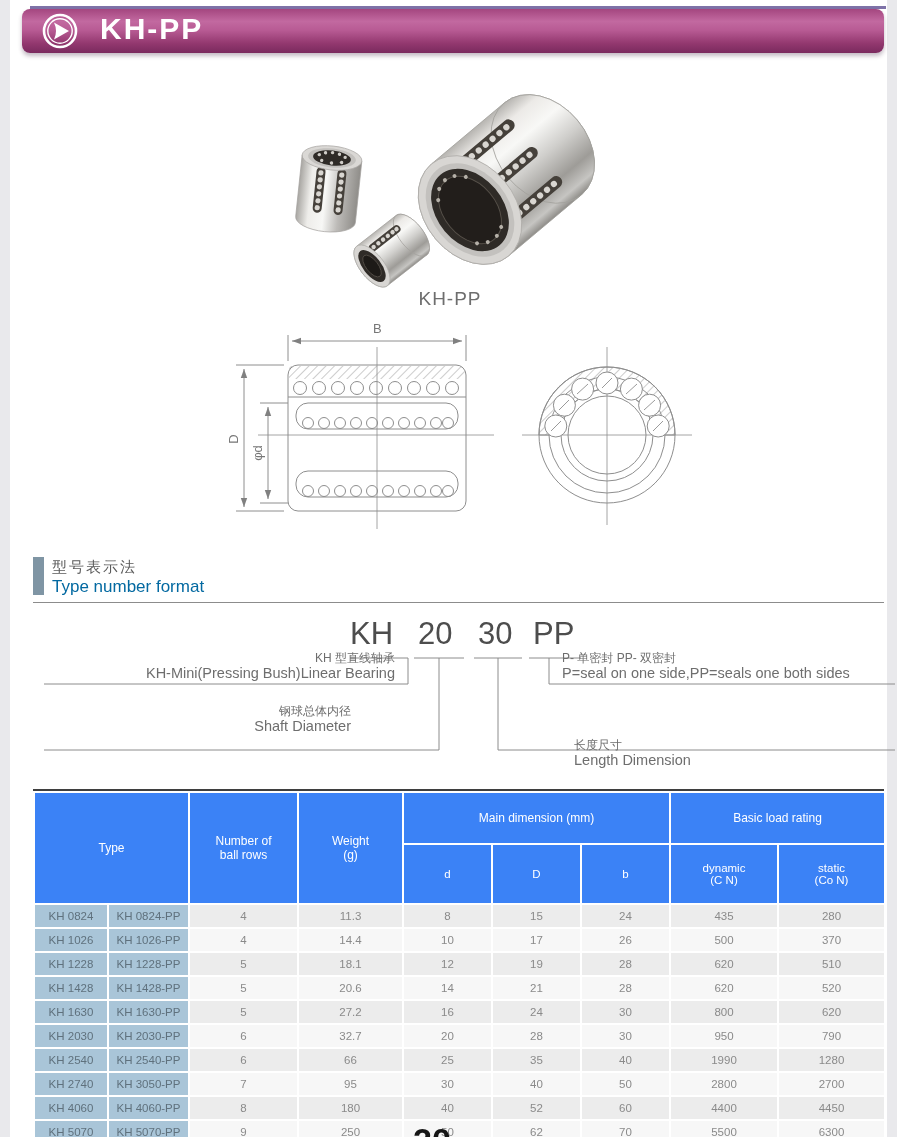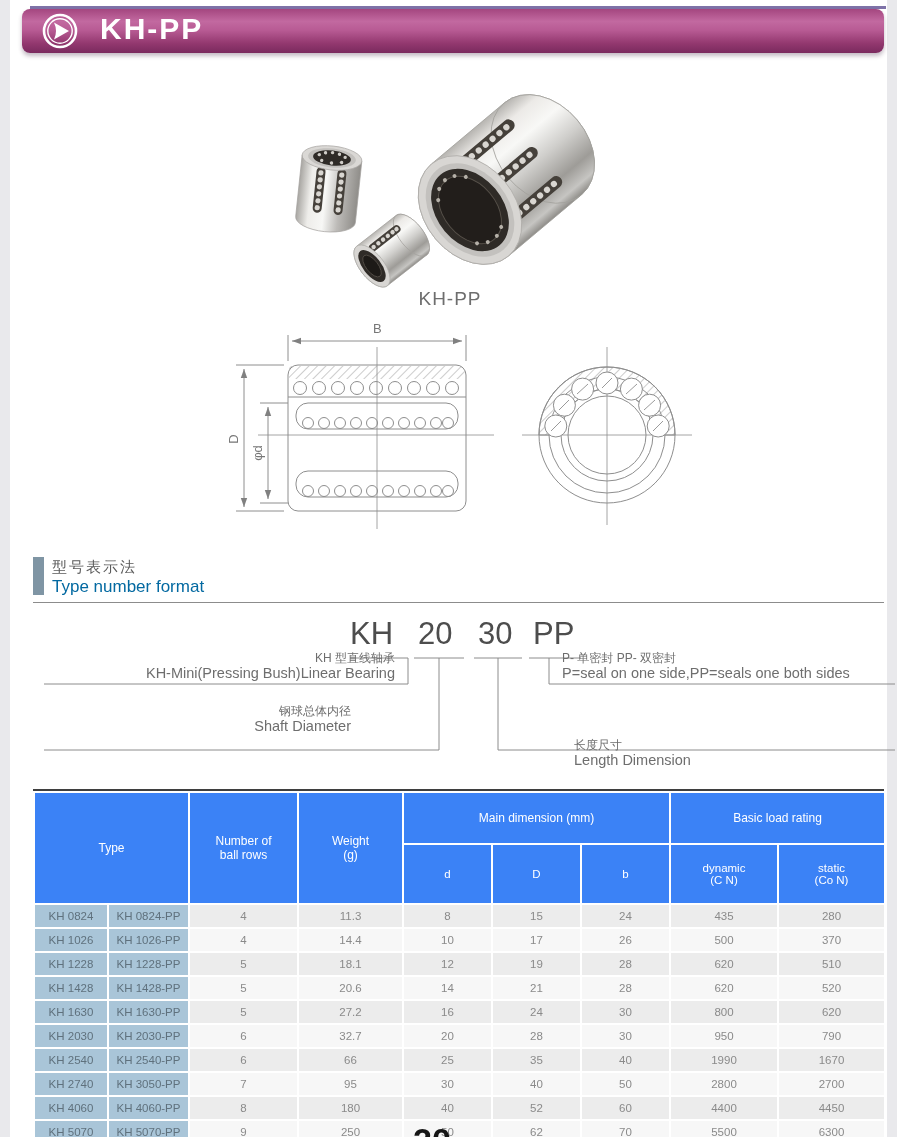--- a/index.html
+++ b/index.html
@@ -447,21 +447,21 @@
           </tr>
           <tr>
             <td class="typecol">KH 2540</td>
             <td class="typecol">KH 2540-PP</td>
             <td class="">6</td>
             <td class="">66</td>
             <td class="">25</td>
             <td class="">35</td>
             <td class="">40</td>
             <td class="">1990</td>
-            <td class="">1670</td>
+            <td class="">1280</td>
           </tr>
           <tr>
             <td class="typecol">KH 2740</td>
             <td class="typecol">KH 3050-PP</td>
             <td class="">7</td>
             <td class="">95</td>
             <td class="">30</td>
             <td class="">40</td>
             <td class="">50</td>
             <td class="">2800</td>

